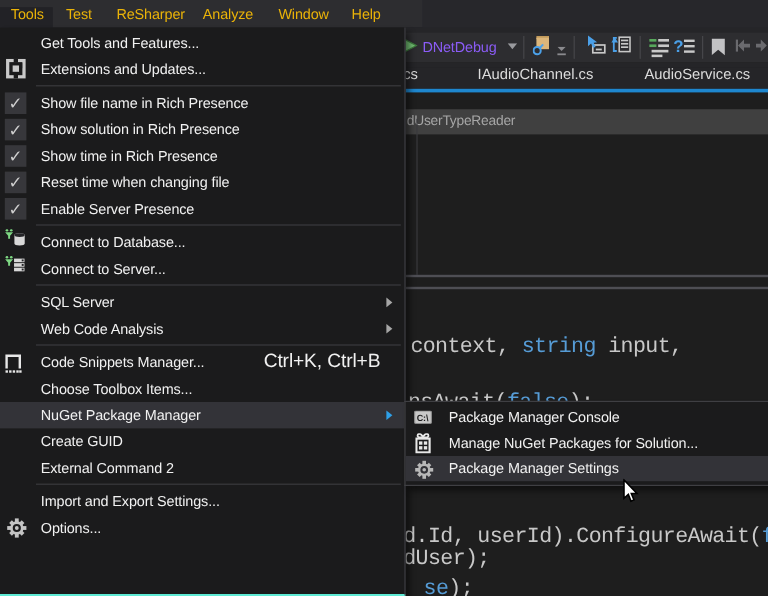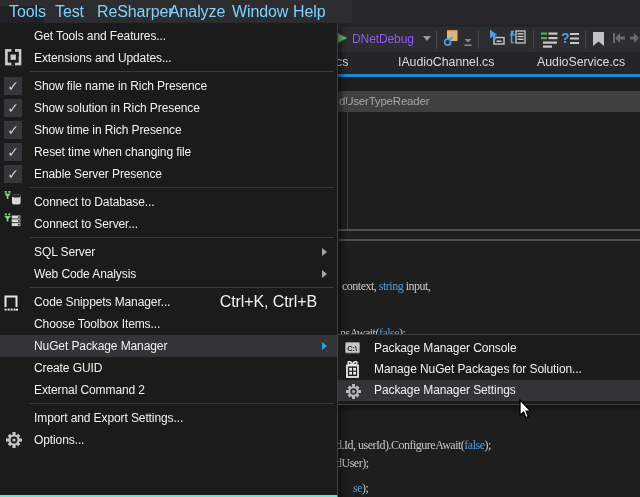--- a/index.html
+++ b/index.html
@@ -1,31 +1,31 @@
 <!DOCTYPE html>
 <html><head><meta charset="utf-8"><style>
 html,body{margin:0;padding:0}
 body{width:640px;height:497px;overflow:hidden;position:relative;background:#1e1e1e;
 font-family:"Liberation Sans",sans-serif;-webkit-font-smoothing:antialiased}
 .abs{position:absolute}
 
 #menubar{left:0;top:0;width:640px;height:23px;background:#2d2d30}
 #menubar-dark{left:352px;top:0;width:288px;height:24px;background:#27272b}
 #toolsbox{left:0;top:6px;width:44px;height:17px;background:#222226}
-.mbitem{top:0;height:23px;line-height:24px;font-size:16px;letter-spacing:-0.1px;color:#7dd3fc}
+.mbitem{top:0;height:23px;line-height:24px;font-size:12px;letter-spacing:-0.1px;color:#eab308}
 #gap1{left:338px;top:23px;width:302px;height:4px;background:#252528}
 #toolbar{left:338px;top:27px;width:302px;height:25px;background:#2d2d30}
 #gap2{left:338px;top:52px;width:302px;height:4px;background:#252528}
 #tabs{left:338px;top:56px;width:302px;height:18px;background:#252528}
 .tab{height:17px;line-height:17px;font-size:12.3px;color:#dcdcdc}
 #blueline{left:338px;top:74px;width:302px;height:2.5px;background:#1e87cf}
 #crumb{left:338px;top:91px;width:302px;height:21px;background:#404040}
 #crumbtext{left:1px;top:0;height:21px;line-height:21px;font-size:11.5px;letter-spacing:-0.2px;color:#a6a6a6}
 
-.code{font-family:Liberation Serif, serif;font-size:12px;letter-spacing:-0.5px;color:#c8c8c8;white-space:pre}
+.code{font-family:Liberation Mono, monospace;font-size:18px;letter-spacing:-0.5px;color:#c8c8c8;white-space:pre}
 .kw{color:#569cd6}
 #iguide{left:347px;top:99px;width:1px;height:130px;background:#3a3a3e}
 .hline{left:338px;width:302px;height:2px;background:#4e4e54}
 
 #menu{left:0;top:23px;width:337px;height:470px;background:#1b1b1c;border-right:1px solid #3f3f43;border-bottom:4px solid #5eead4;box-shadow:4px 4px 5px rgba(0,0,0,.45);padding-top:2px;box-sizing:content-box}
 .mi{position:relative;height:22px}
 .mi .t{position:absolute;left:34px;top:0;height:22px;line-height:22px;font-size:12px;letter-spacing:-0.1px;color:#f1f1f1;white-space:pre}
 .mi.hl{background:#333338}
 .sep{position:relative;height:6px}
 .sep::after{content:'';position:absolute;left:30px;right:3px;top:2px;border-top:1px solid #3a3a3e}

